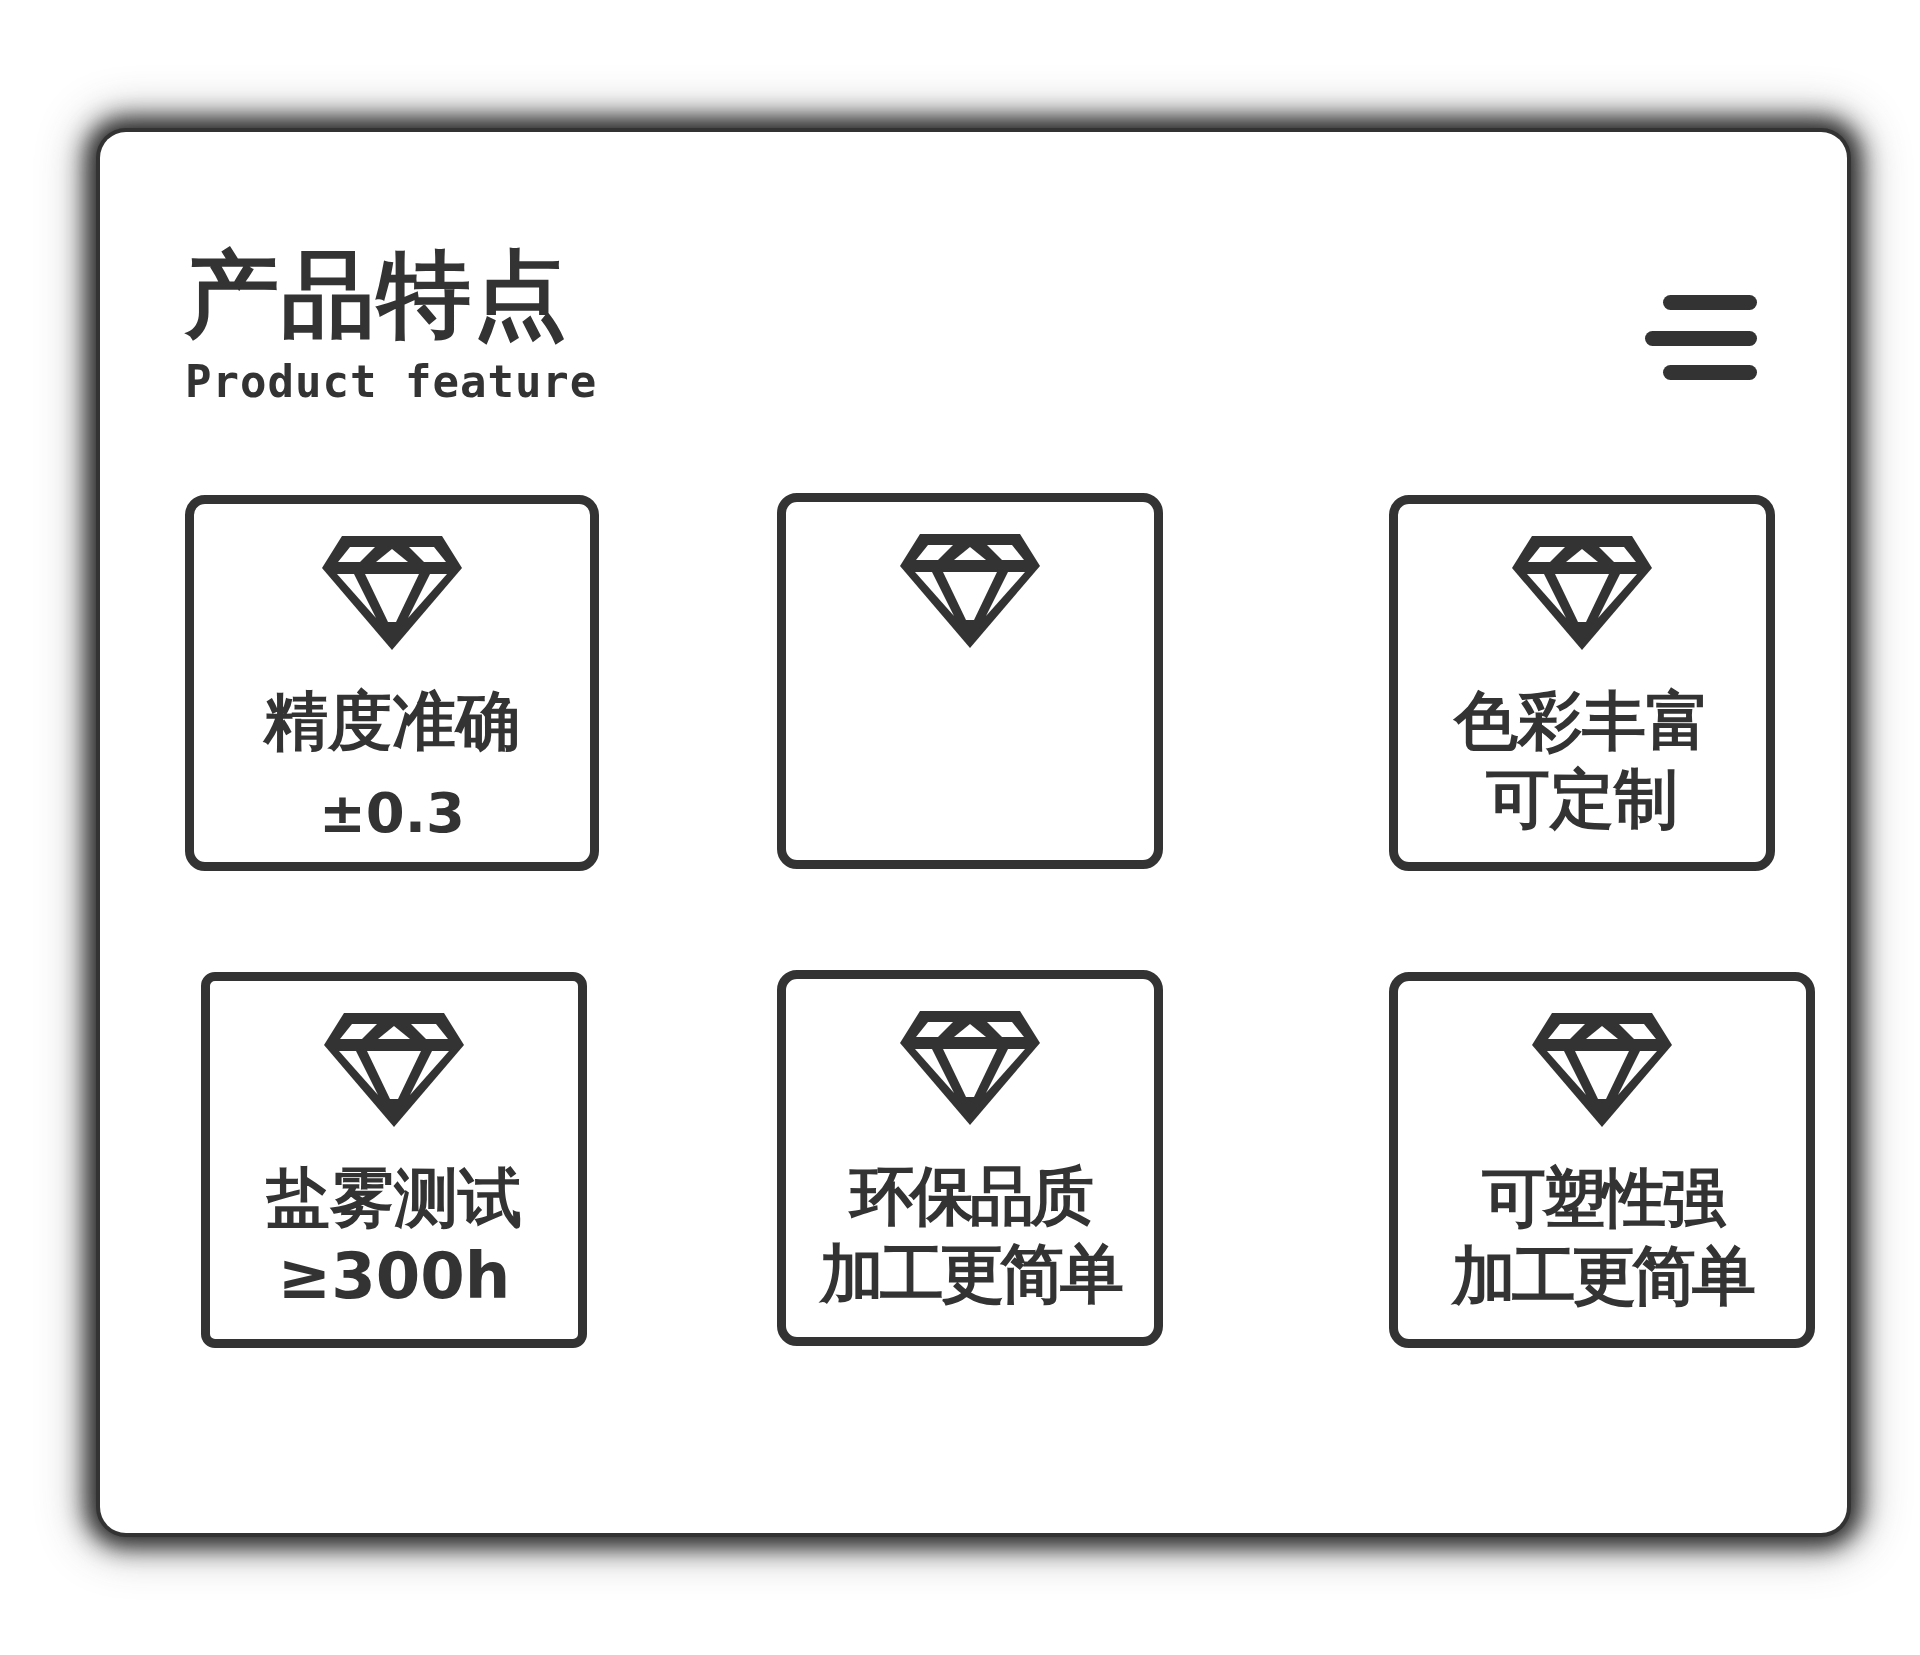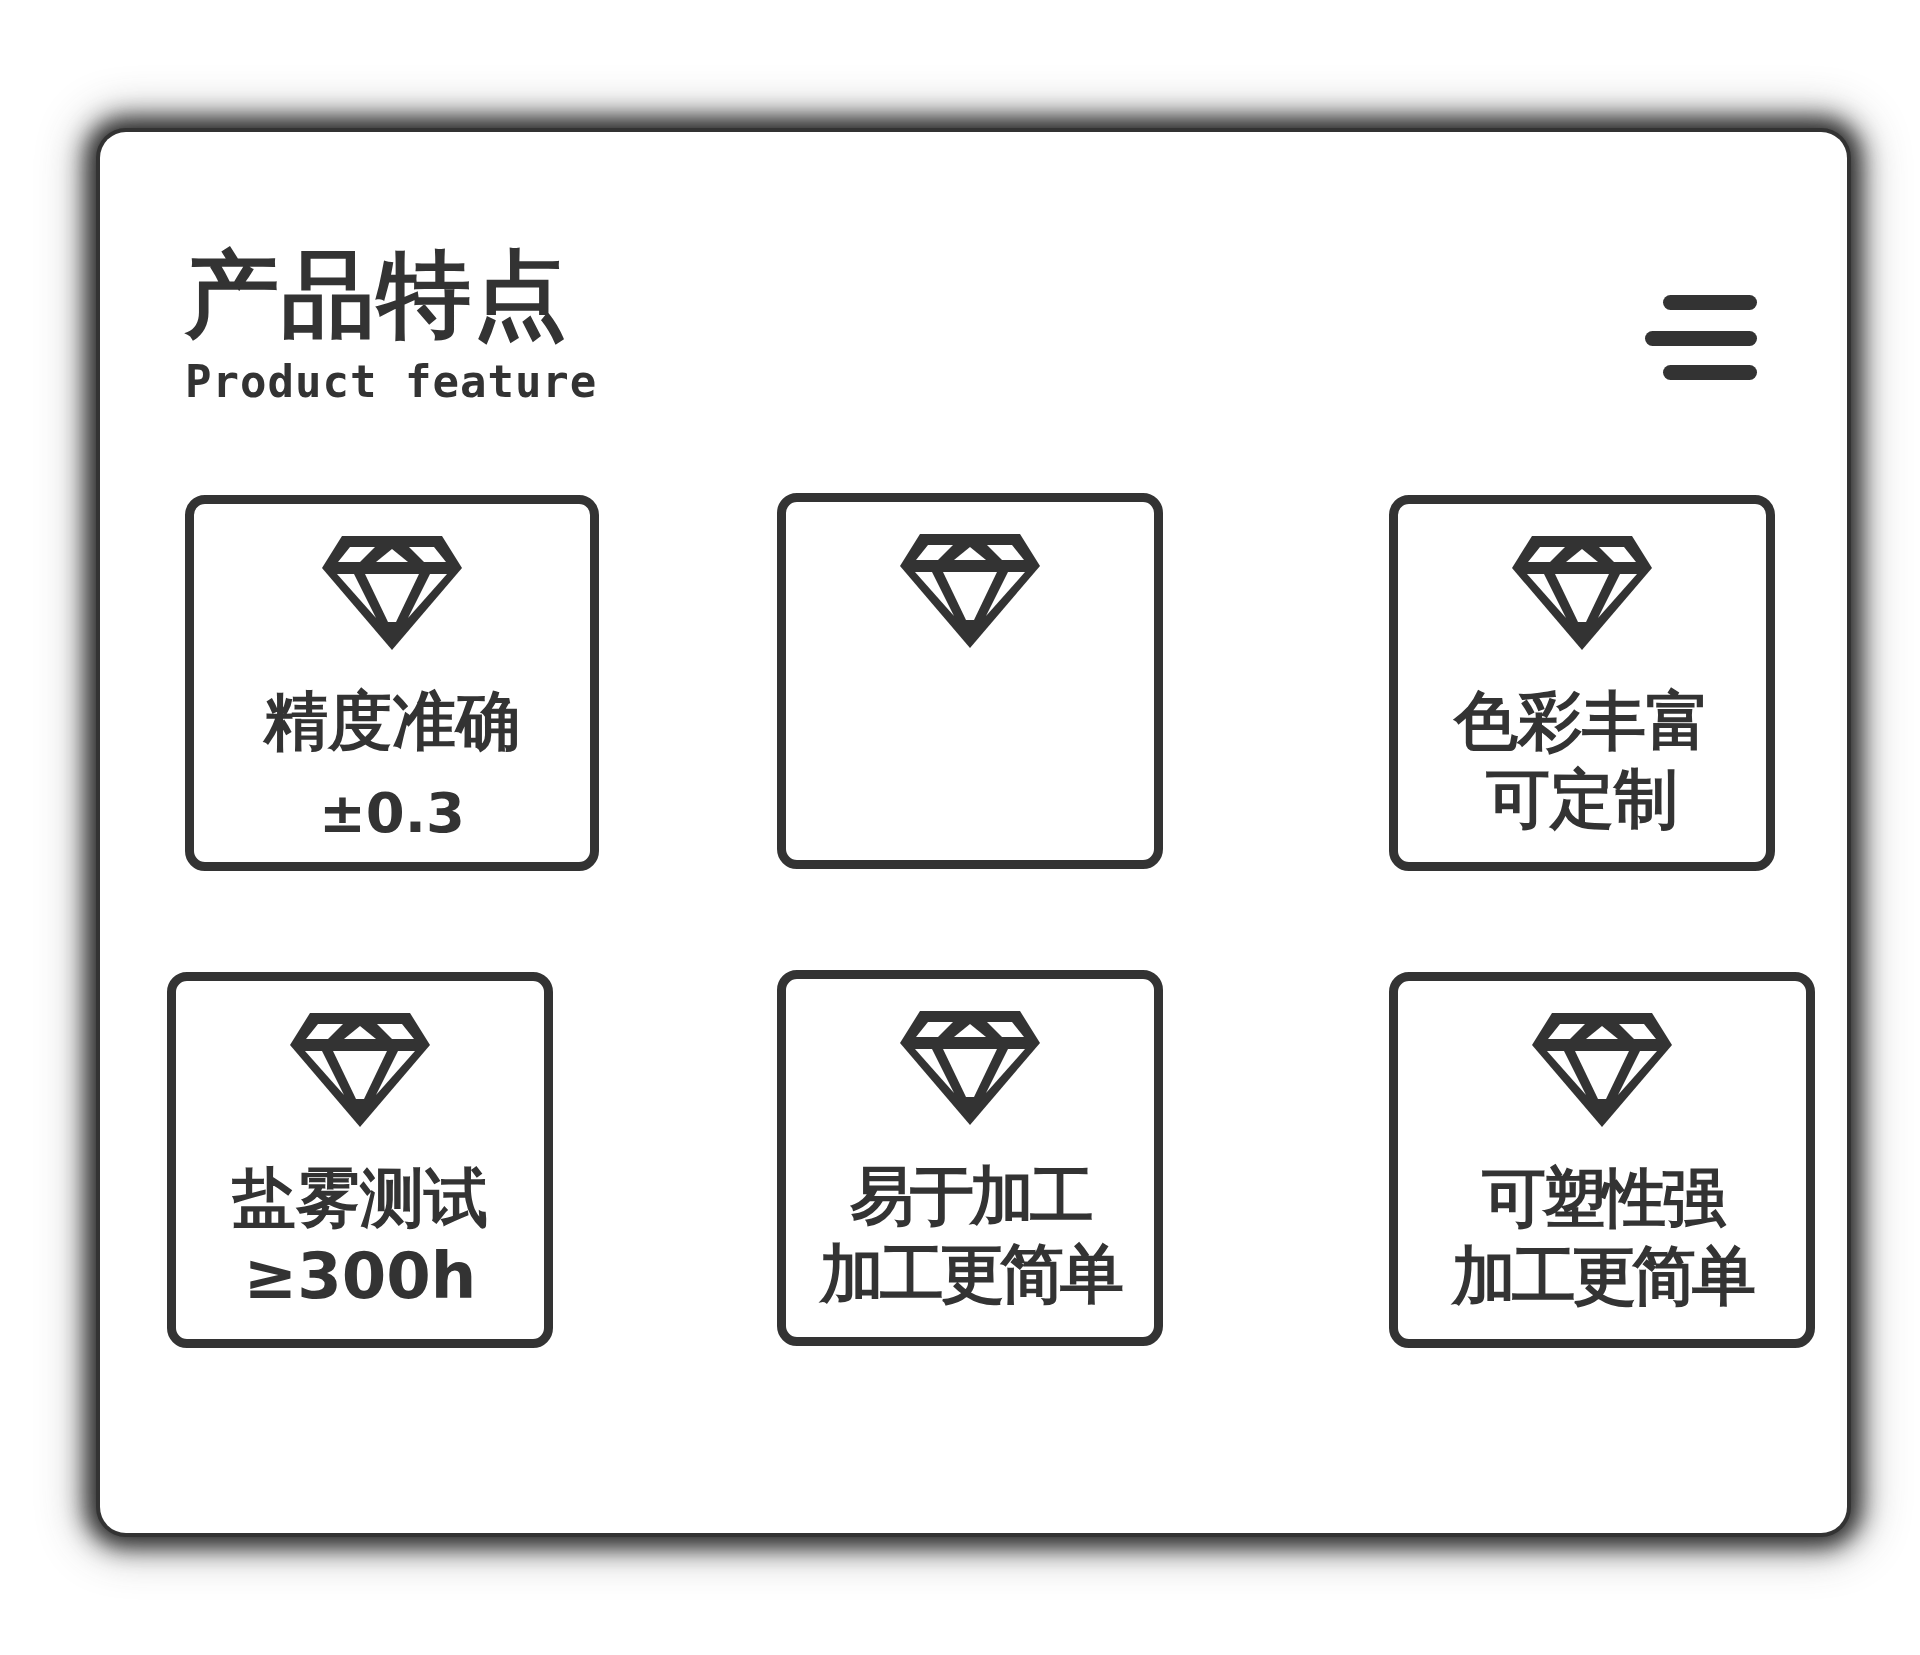--- a/index.html
+++ b/index.html
@@ -101,21 +101,21 @@
     .feature .text .line.sub-num {
       font-size: 56px;
       margin-top: 22px;
       line-height: 62px;
     }
     .feature .text.narrow { letter-spacing: -4px; }
 
     .f1 { left: 85px;  top: 363px; padding-left: 28px; }
     .f2 { left: 677px; top: 361px; }
     .f3 { left: 1289px; top: 363px; }
-    .f4 { left: 67px;  top: 840px; }
+    .f4 { left: 101px;  top: 840px; border-radius: 14px; }
     .f5 { left: 677px; top: 838px; }
     .f6 { left: 1289px; top: 840px; padding-left: 40px; }
   </style>
 </head>
 <body>
 
 <div class="card">
 
   <div class="title-cn">产品特点</div>
   <div class="title-en">Product feature</div>
@@ -202,21 +202,21 @@
         <path d="M22 2 H122 L142 34 L72 116 L2 34 Z" fill="#333333"></path>
         <path d="M30 13 H55 L40 28 H18 Z" fill="#ffffff"></path>
         <path d="M89 13 H114 L126 28 H104 Z" fill="#ffffff"></path>
         <path d="M72 15 L88 28 H56 Z" fill="#ffffff"></path>
         <path d="M17 40 H34 L56 84 Z" fill="#ffffff"></path>
         <path d="M110 40 H127 L88 84 Z" fill="#ffffff"></path>
         <path d="M45 40 H99 L76 88 H68 Z" fill="#ffffff"></path>
       </svg>
     </div>
     <div class="text narrow">
-      <span class="line">易于加工</span>
+      <span class="line">环保品质</span>
       <span class="line">加工更简单</span>
     </div>
   </div>
 
   <div class="feature f6">
     <div class="diamond">
       <svg viewBox="0 0 144 118" xmlns="http://www.w3.org/2000/svg">
         <path d="M22 2 H122 L142 34 L72 116 L2 34 Z" fill="#333333"></path>
         <path d="M30 13 H55 L40 28 H18 Z" fill="#ffffff"></path>
         <path d="M89 13 H114 L126 28 H104 Z" fill="#ffffff"></path>

